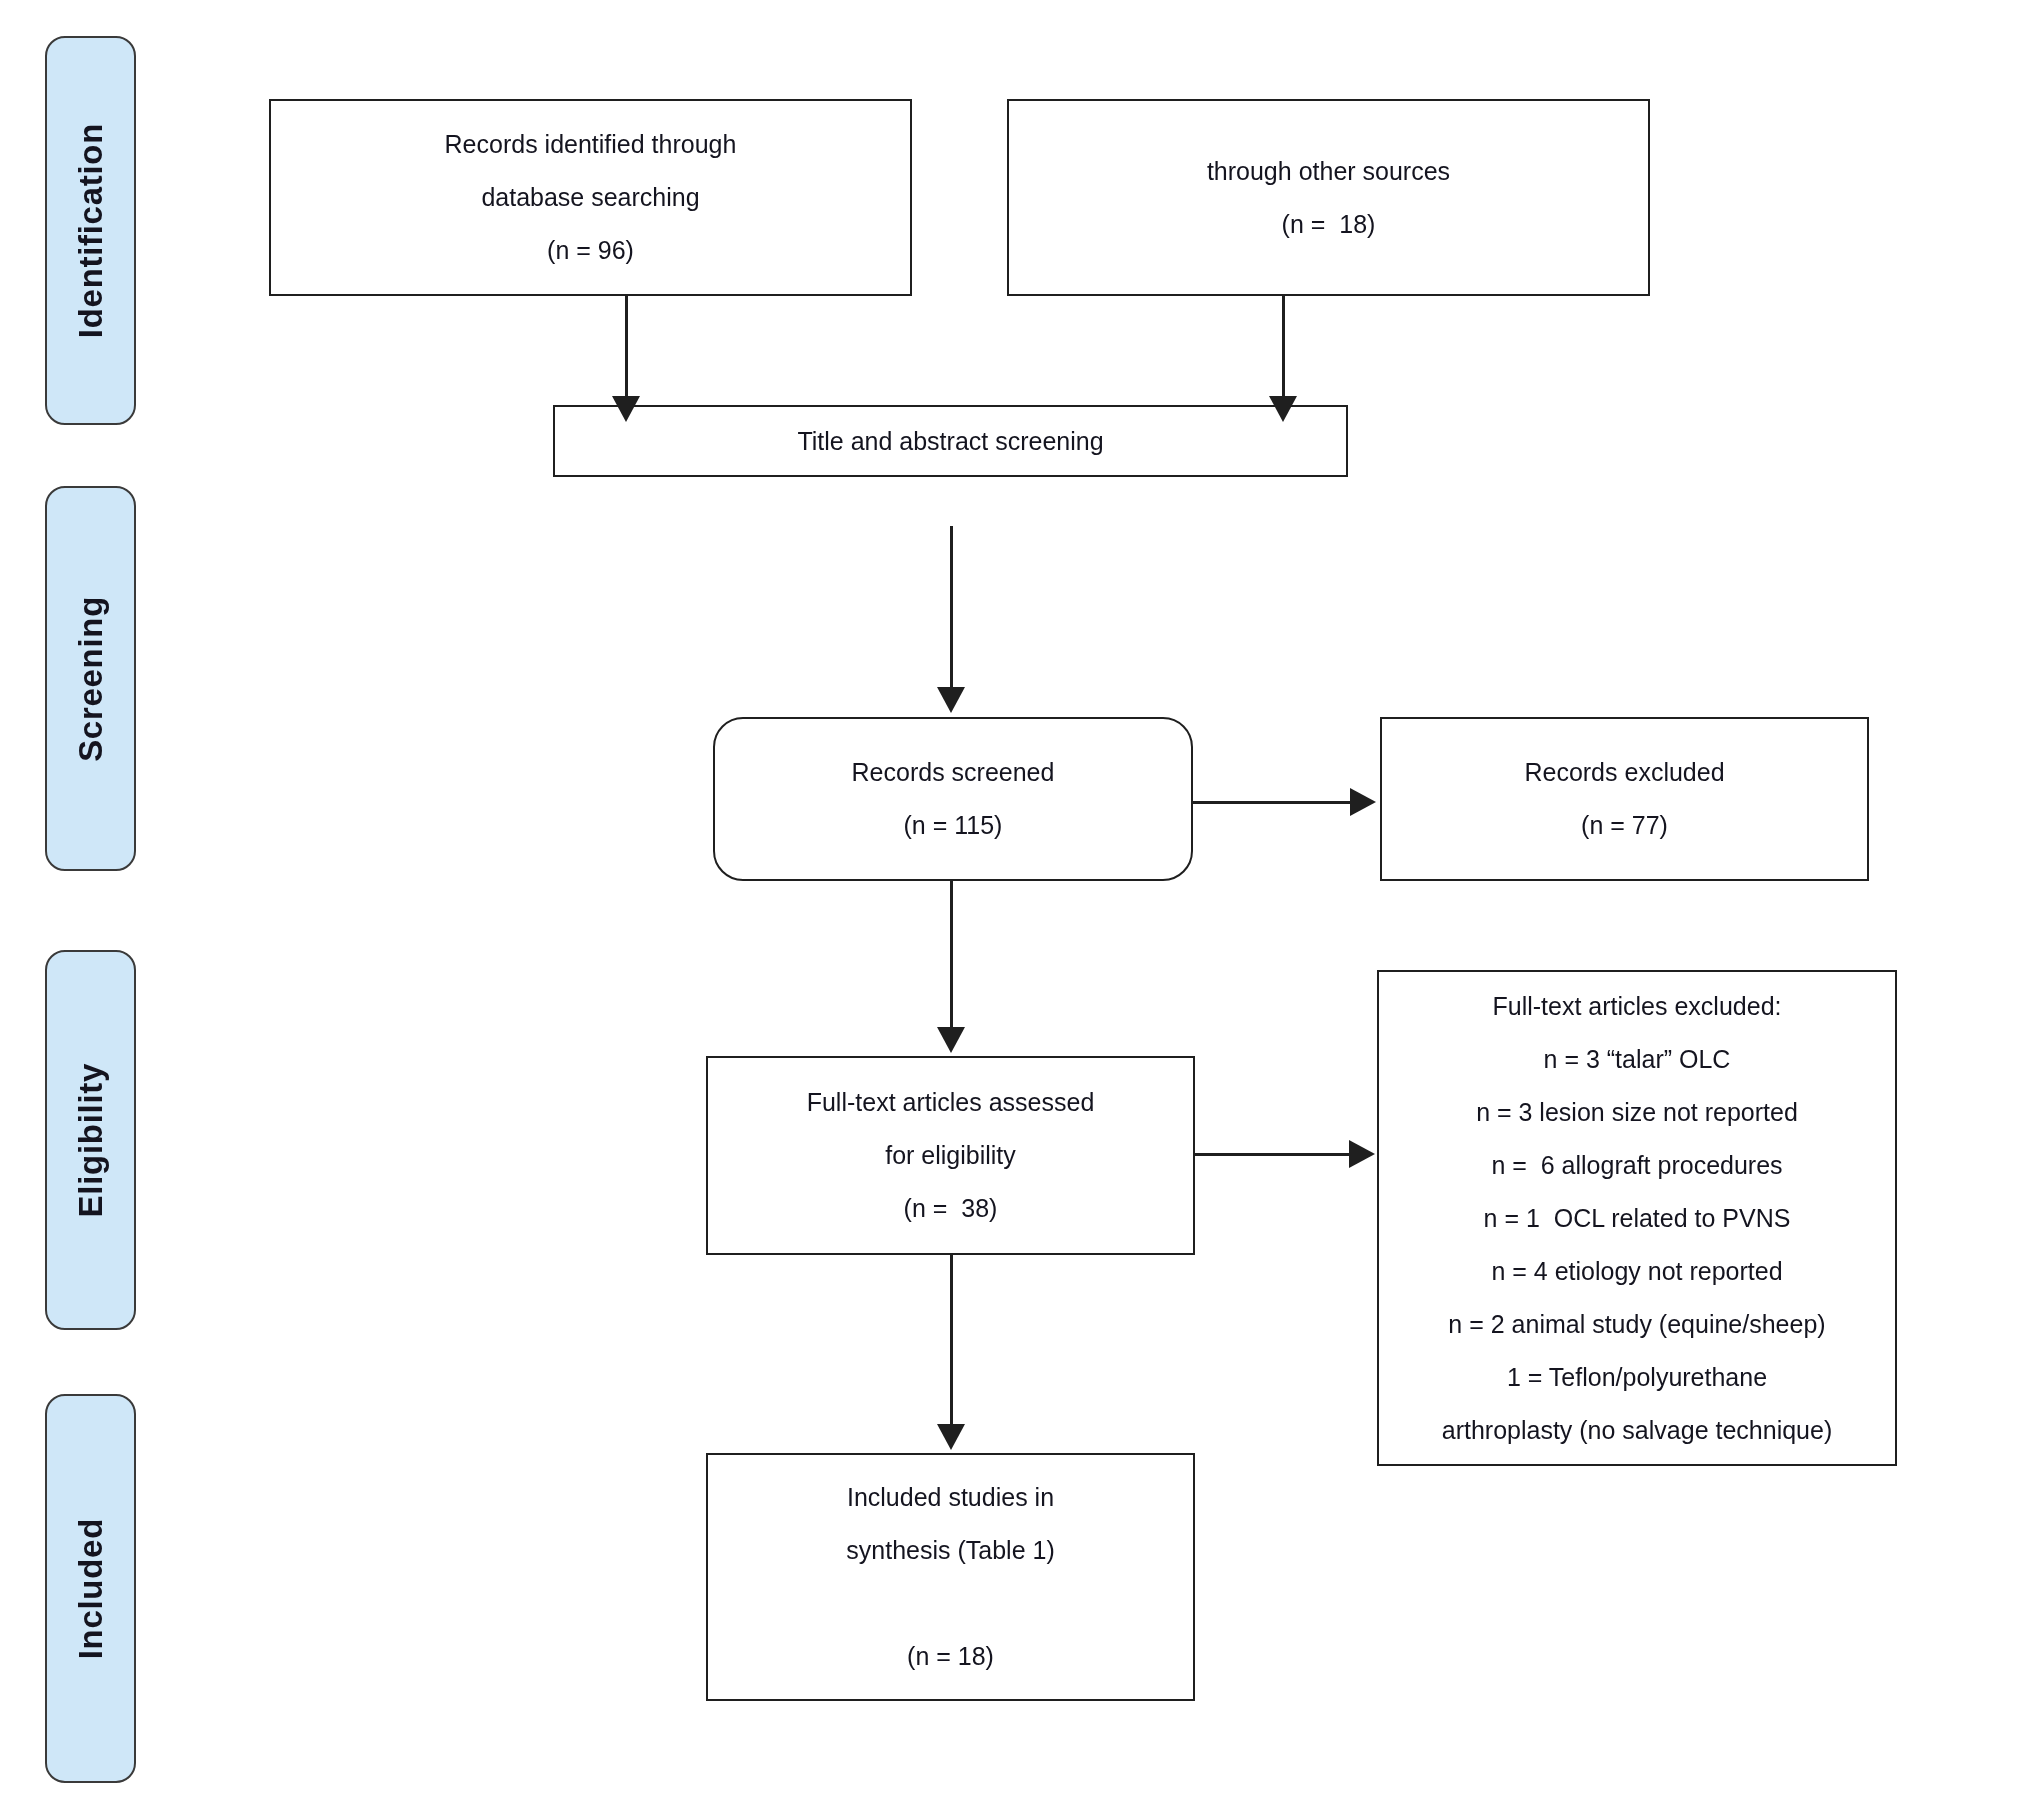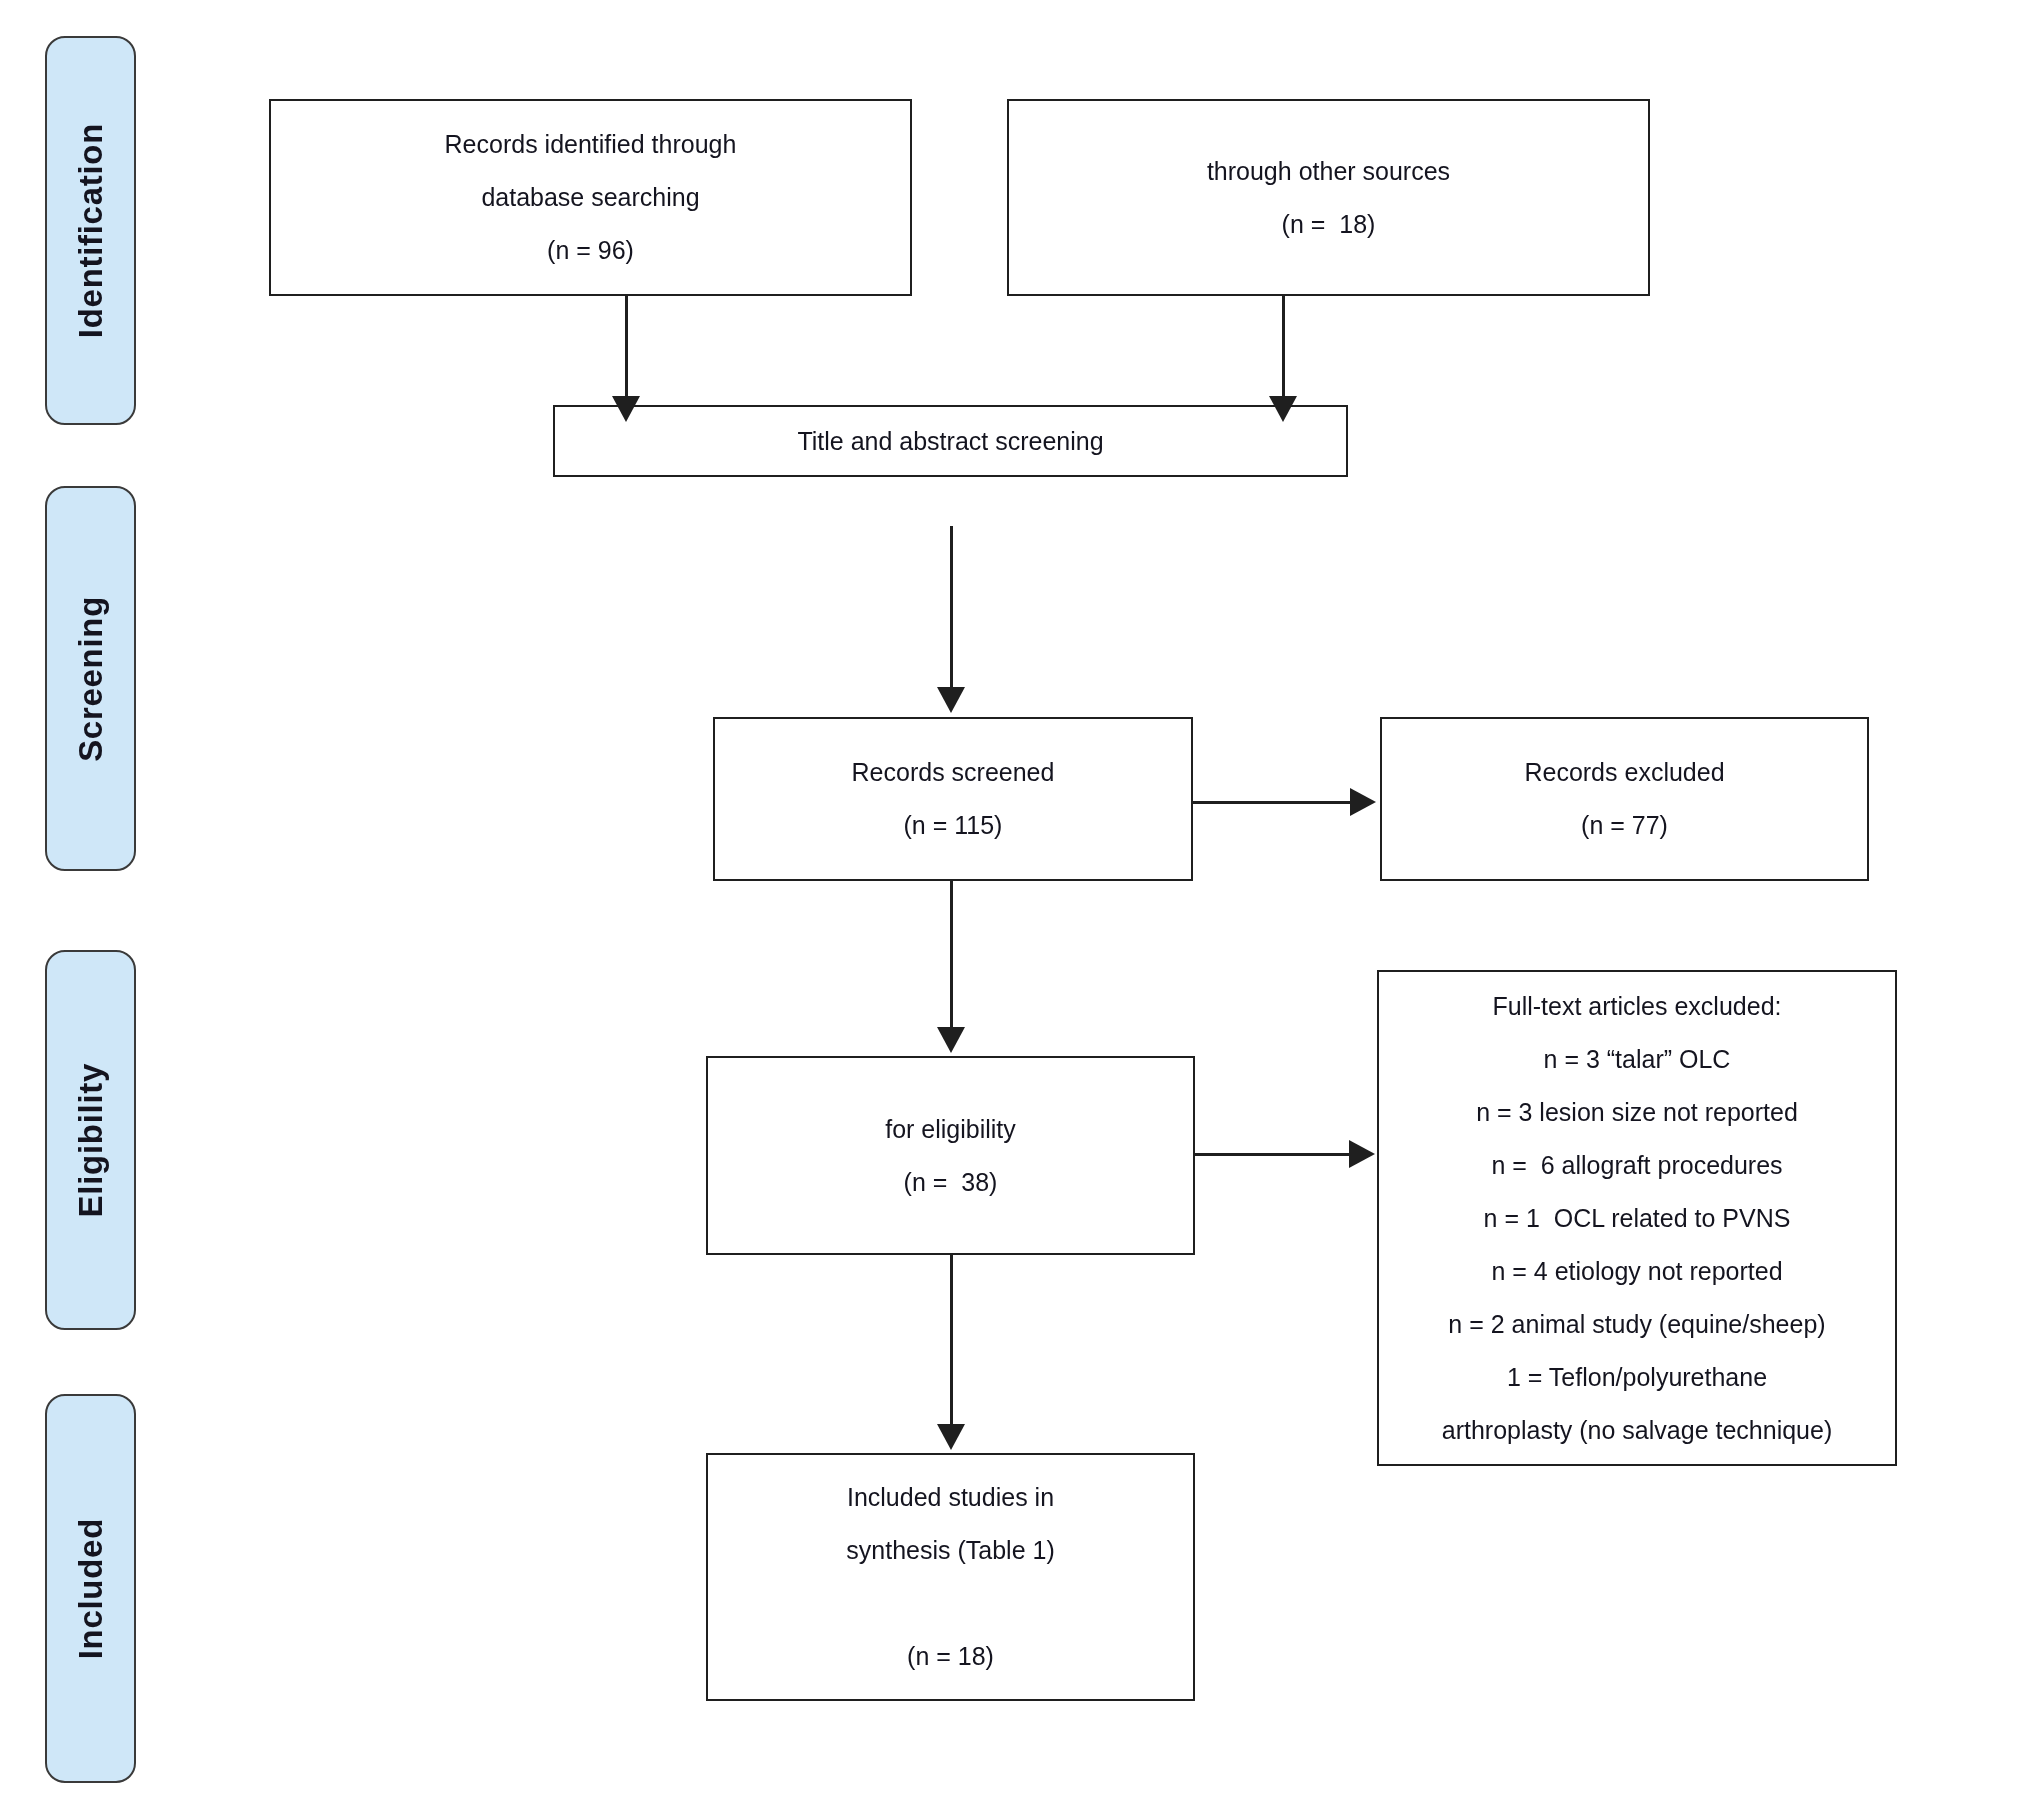--- a/index.html
+++ b/index.html
@@ -92,30 +92,31 @@
   </div>
   <div class="box" style="left:1007px;top:99px;width:643px;height:197px;">
     <div class="box-line">through other sources</div>
     <div class="box-line">(n =  18)</div>
   </div>
 
   <div class="box" style="left:553px;top:405px;width:795px;height:72px;">
     <div class="box-line">Title and abstract screening</div>
   </div>
 
-  <div class="box" style="left:713px;top:717px;width:480px;height:164px;">
+  <div class="box" style="left:713px;top:717px;width:480px;height:164px;border-radius:30px;">
     <div class="box-line">Records screened</div>
     <div class="box-line">(n = 115)</div>
   </div>
   <div class="box" style="left:1380px;top:717px;width:489px;height:164px;">
     <div class="box-line">Records excluded</div>
     <div class="box-line">(n = 77)</div>
   </div>
 
   <div class="box" style="left:706px;top:1056px;width:489px;height:199px;">
+    <div class="box-line">Full-text articles assessed</div>
     <div class="box-line">for eligibility</div>
     <div class="box-line">(n =  38)</div>
   </div>
   <div class="box" style="left:1377px;top:970px;width:520px;height:496px;">
     <div class="box-line">Full-text articles excluded:</div>
     <div class="box-line">n = 3 “talar” OLC</div>
     <div class="box-line">n = 3 lesion size not reported</div>
     <div class="box-line">n =  6 allograft procedures</div>
     <div class="box-line">n = 1  OCL related to PVNS</div>
     <div class="box-line">n = 4 etiology not reported</div>

